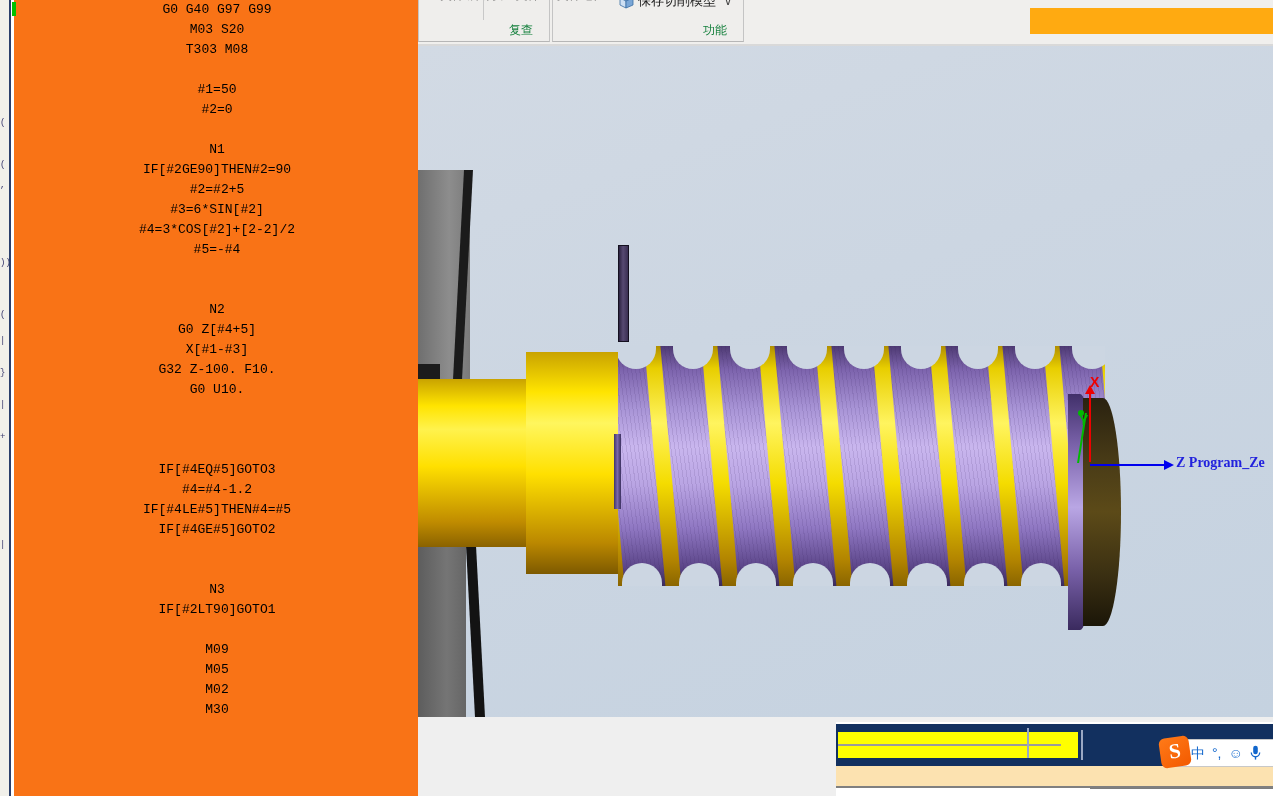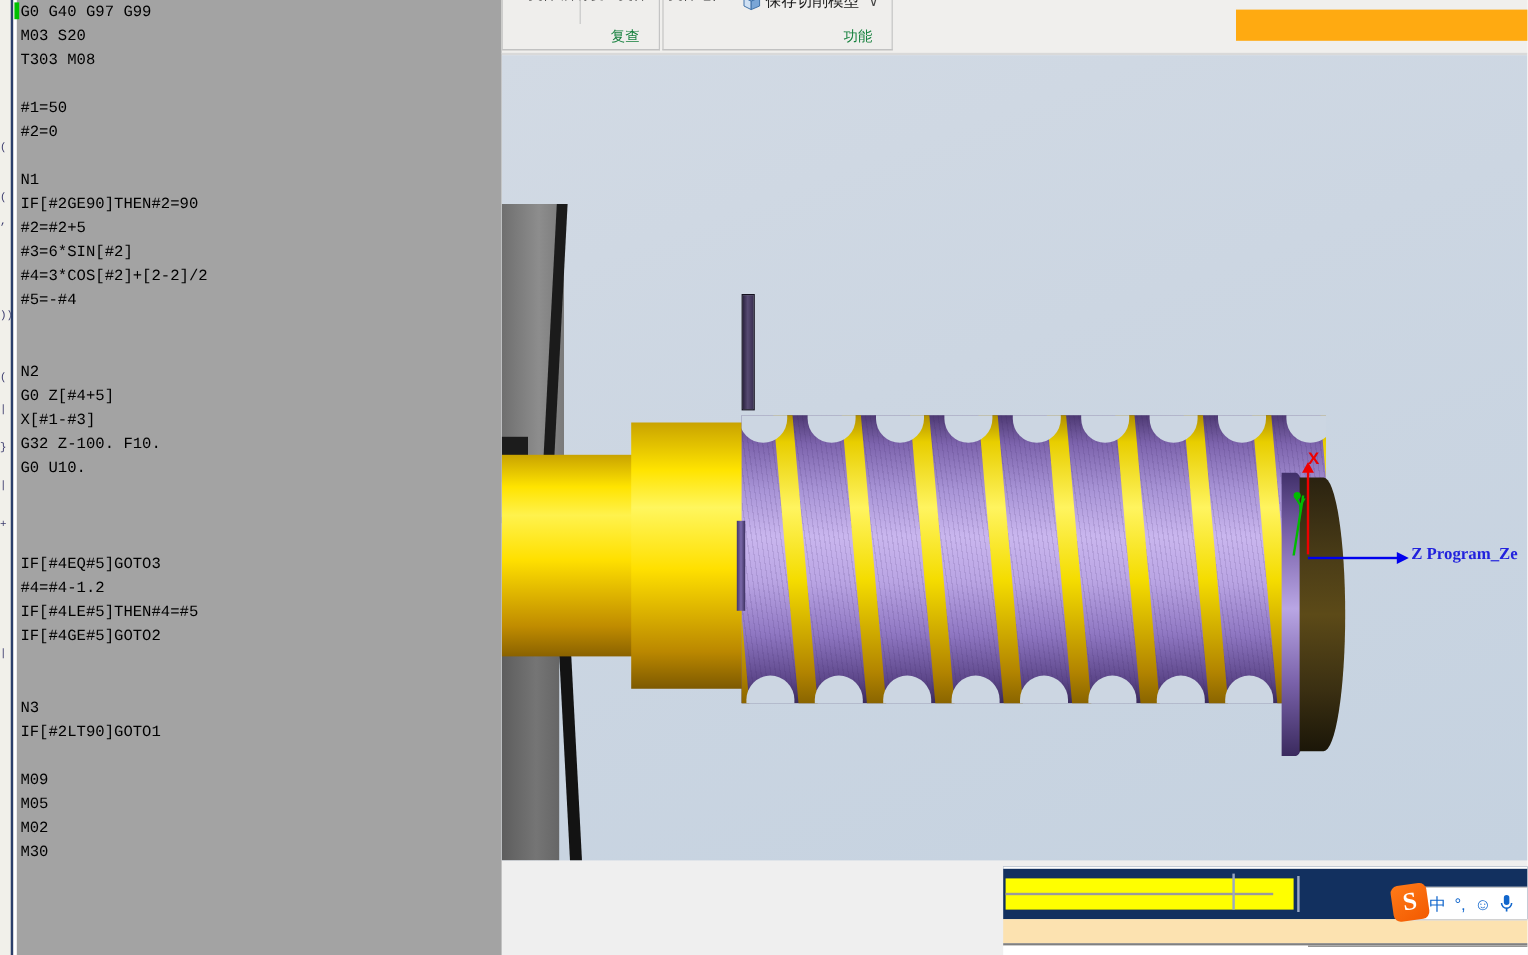--- a/index.html
+++ b/index.html
@@ -30,25 +30,26 @@
     font-size: 9px;
     color: #3b3b6e;
     white-space: nowrap;
   }
 
   
   .editor-pane {
     position: absolute;
     left: 9px; top: 0;
     width: 466px; height: 796px;
-    background: #a3a3a3;
+    background: #f97316;
     border-left: 2px solid #2b3f6b;
     border-right: 2px solid #6b7b9e;
     box-sizing: border-box;
     overflow: hidden;
+    text-align: center;
   }
   .editor-gutter {
     position: absolute;
     left: 0; top: 0;
     width: 3px; height: 796px;
     background: #ffffff;
   }
   .caret-mark {
     position: absolute;
     left: 1px; top: 2px;

